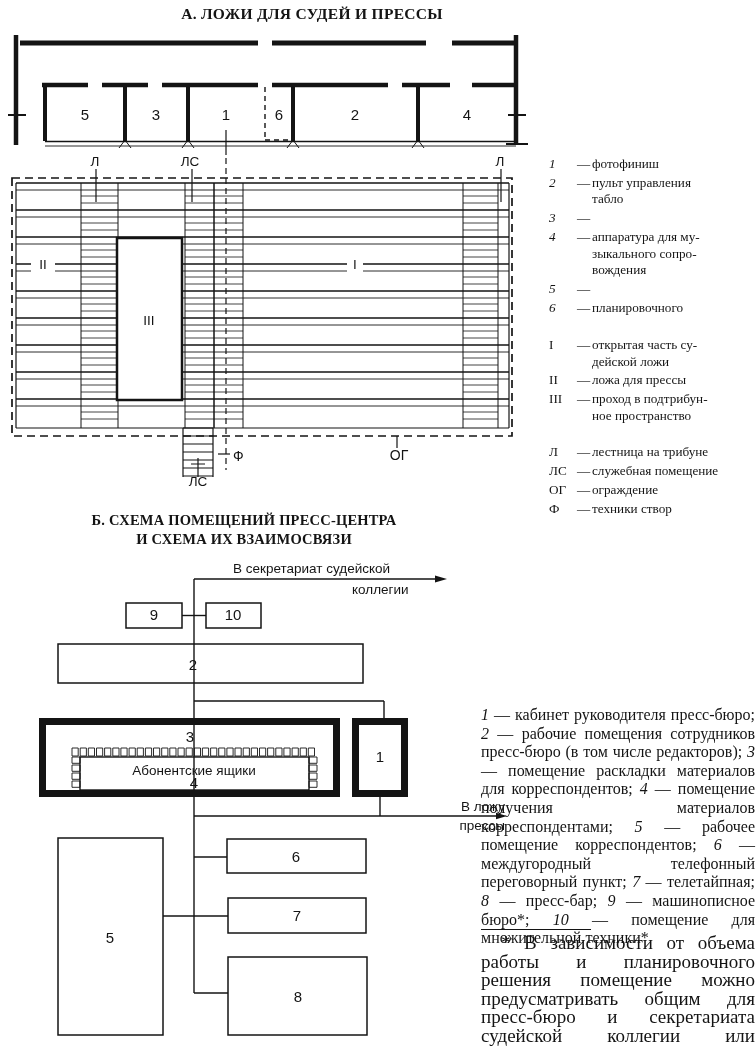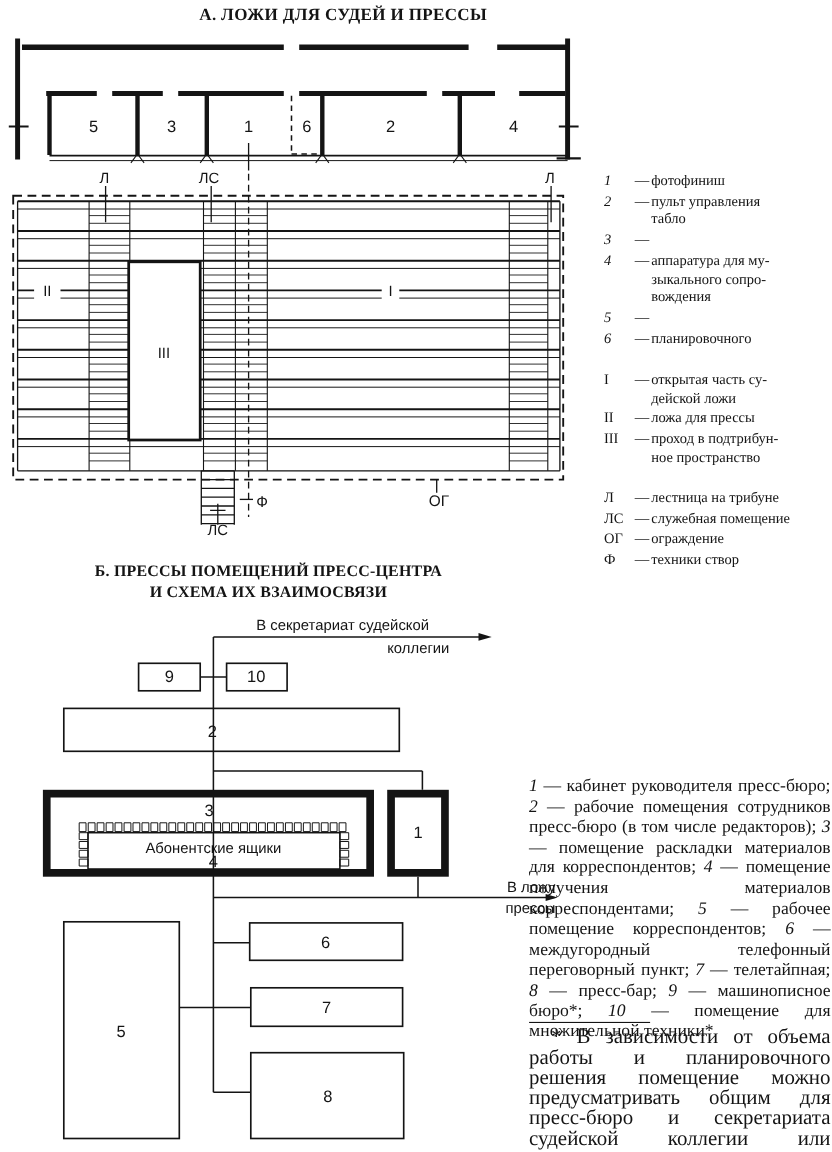--- a/index.html
+++ b/index.html
@@ -172,21 +172,21 @@
         </div>
         <div class="lrow">
           <span class="lkey">Ф</span>
           <span class="ldash">—</span>
           <span class="ltxt">техники створ</span>
         </div>
       </div>
   </div>
 
   <div class="titleB">
-    <div>Б. ПРЕССЫ ПОМЕЩЕНИЙ ПРЕСС-ЦЕНТРА</div>
+    <div>Б. СХЕМА ПОМЕЩЕНИЙ ПРЕСС-ЦЕНТРА</div>
     <div>И СХЕМА ИХ ВЗАИМОСВЯЗИ</div>
   </div>
 
   <svg id="diagB" width="540" height="497" viewBox="0 0 540 497">
 
     <g stroke="#141414" fill="none" stroke-width="1.4">
       <path d="M194 29V443"></path>
       <path d="M194 29H440"></path>
       <path d="M182 65.5H206"></path>
       <path d="M194 151H384M384 151V168"></path>

